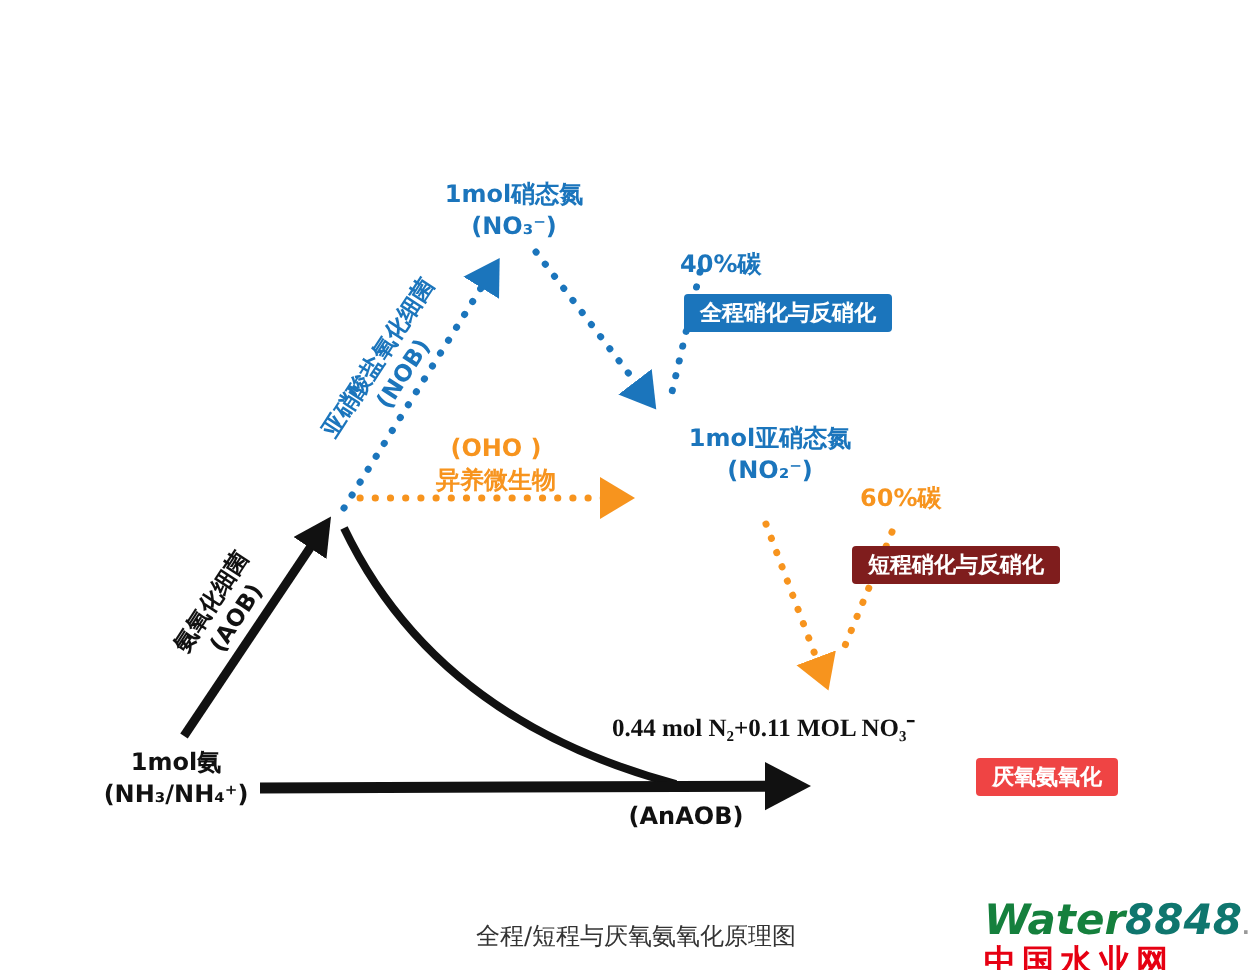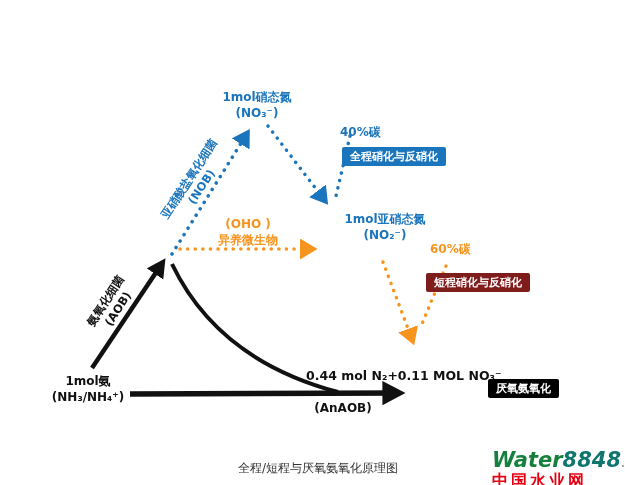--- a/index.html
+++ b/index.html
@@ -13,21 +13,21 @@
   .blue{color:#1B75BC;}
   .orange{color:#F7941E;}
   .blk{color:#111111;}
   .rot{transform:rotate(-57deg);transform-origin:50% 50%;}
   .badge{
     position:absolute;color:#ffffff;font-size:11px;font-weight:700;
     padding:2px 8px;border-radius:2px;white-space:nowrap;line-height:1.4;
   }
   .badge-blue{background:#1B75BC;}
   .badge-orange{background:#7f1d1d;}
-  .badge-black{background:#000000;}
+  .badge-black{background:#ef4444;}
   .caption{position:absolute;left:238px;top:448px;font-size:12px;color:#333;font-weight:400;}
   svg{position:absolute;left:0;top:0;}
   .logo{position:absolute;left:492px;top:437px;line-height:1.05;}
   .logo-top{white-space:nowrap;}
   .logo-word{color:#15803d;font-size:21px;font-weight:800;font-style:italic;}
   .logo-num{color:#0f766e;font-size:21px;font-weight:800;font-style:italic;}
   .logo-tld{color:#999;font-size:10px;font-weight:700;}
   .logo-cn{color:#E60012;font-size:16px;font-weight:800;letter-spacing:3px;margin-top:2px;}
   .result{font-size:12.5px;}
 </style>
@@ -99,21 +99,21 @@
   <div class="lbl blk center rot" style="left:56px;top:278px;width:112px;font-size:11.5px;">
     <div>氨氧化细菌</div>
     <div>(AOB)</div>
   </div>
 
   <div class="lbl blk center" style="left:28px;top:362px;width:120px;text-align:center;">
     <div>1mol氨</div>
     <div>(NH₃/NH₄⁺)</div>
   </div>
 
-  <div class="lbl blk result" style="left:306px;top:356px;">0.44 mol N₂+0.11 MOL NO₃⁻</div>
+  <div class="lbl blk result" style="left:306px;top:344px;font-family:Liberation Serif, serif;">0.44 mol N₂+0.11 MOL NO₃⁻</div>
 
   <div class="lbl blk center" style="left:298px;top:389px;width:90px;">(AnAOB)</div>
 
   <span class="badge badge-black" style="left:488px;top:367px;">厌氧氨氧化</span>
 
   <div class="caption">全程/短程与厌氧氨氧化原理图</div>
 
   <div class="logo">
     <div class="logo-top">
       <span class="logo-word">Water</span><span class="logo-num">8848</span><span class="logo-tld">.com</span>

